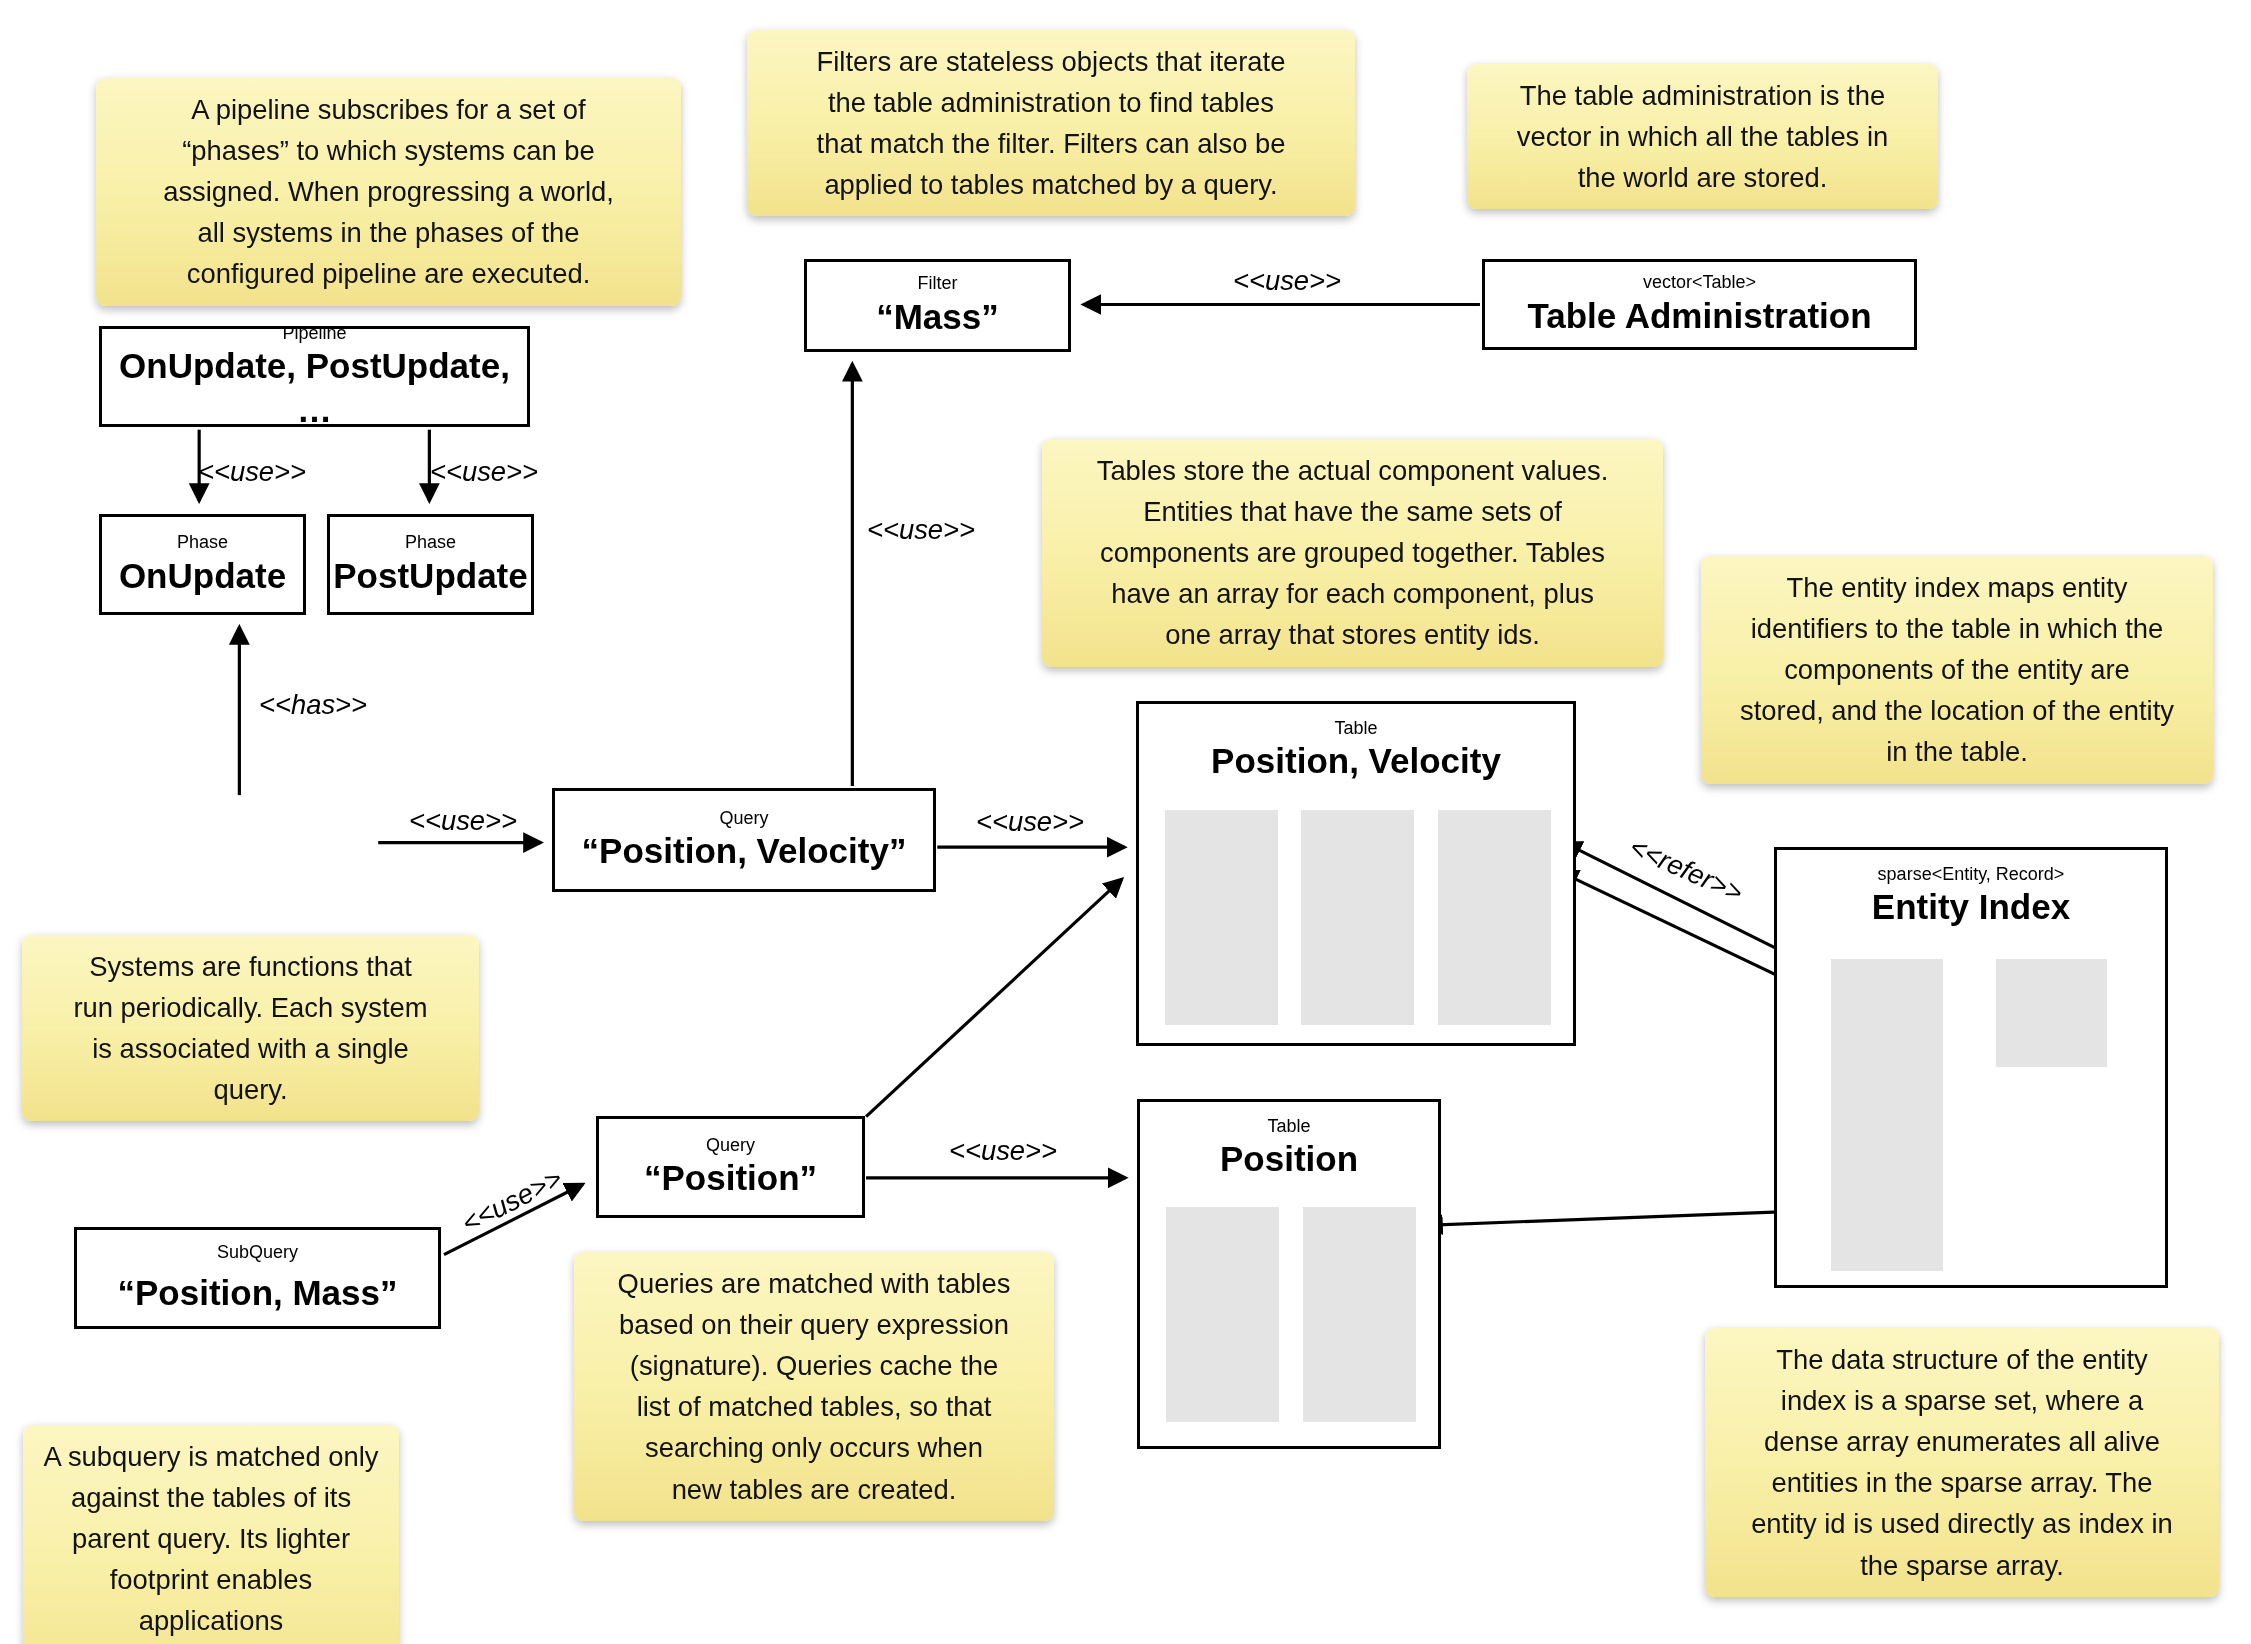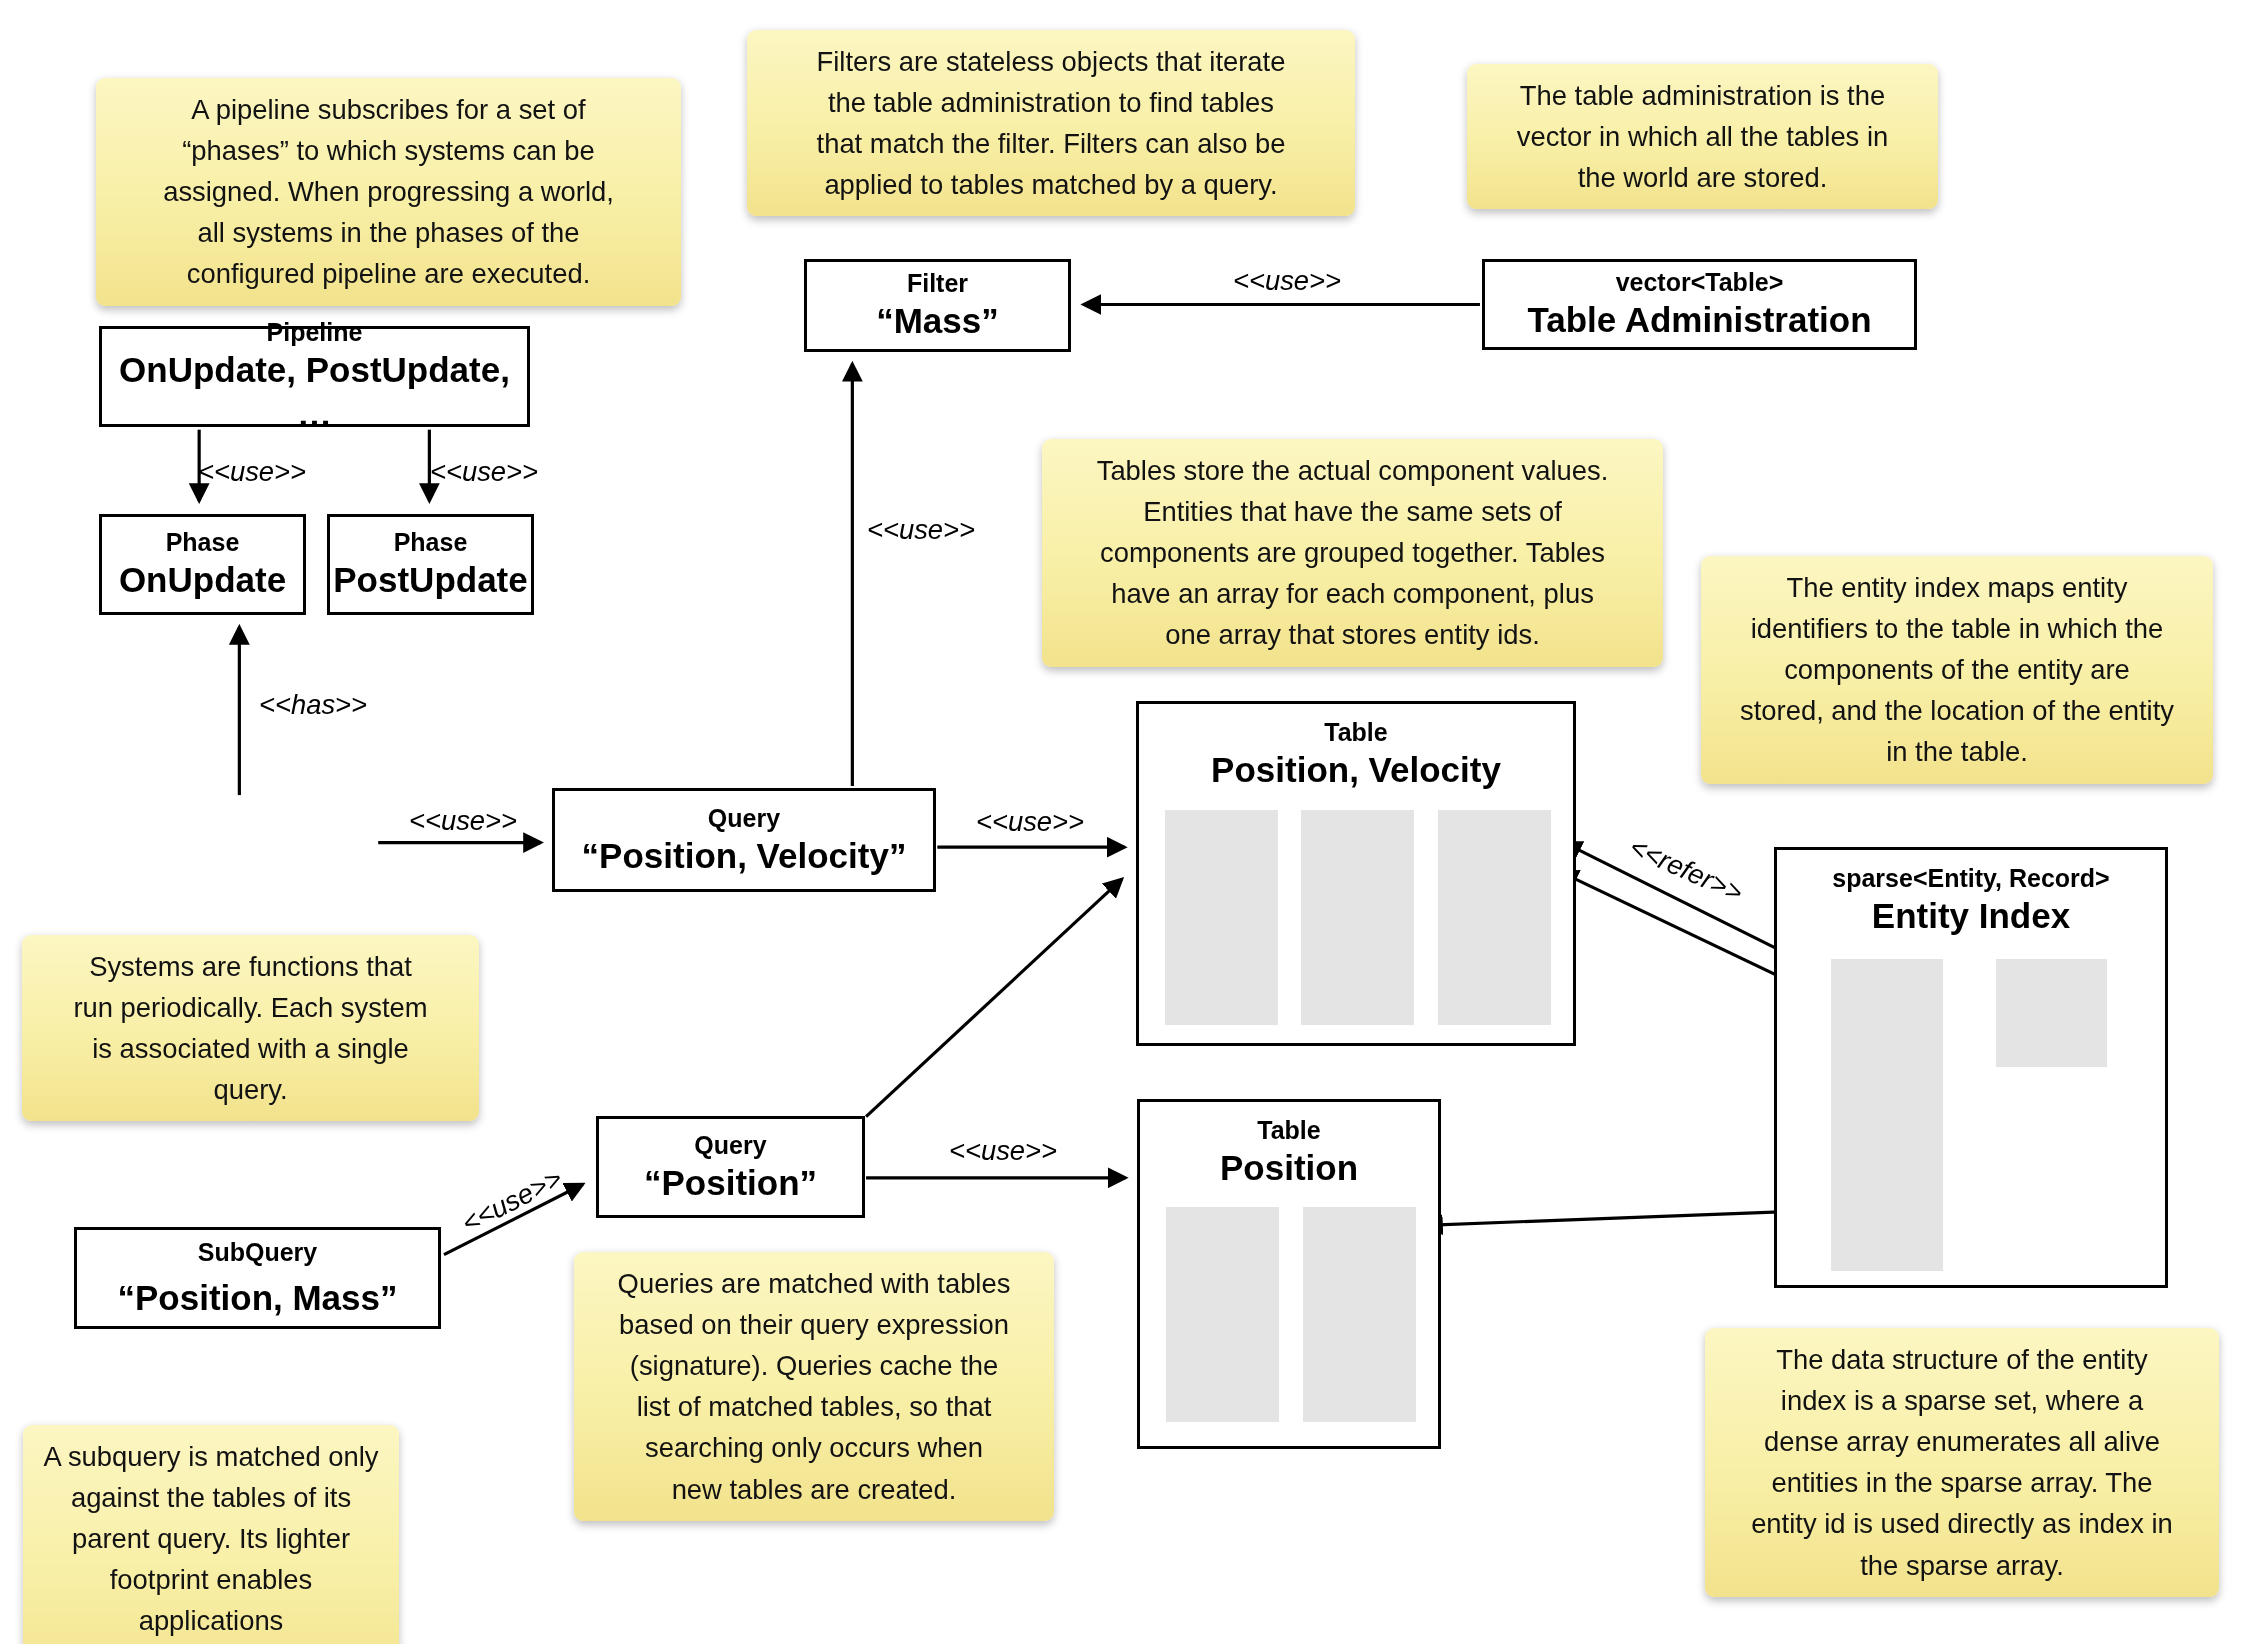--- a/index.html
+++ b/index.html
@@ -27,21 +27,21 @@
     background:#ffffff;
     border:3.7px solid #000;
     box-sizing:border-box;
     display:flex;
     flex-direction:column;
     align-items:center;
     justify-content:center;
     text-align:center;
   }
   .node.topalign{justify-content:flex-start;padding-top:12.8px;}
-  .node-title{font-size:25px;font-weight:bold;line-height:1.25;}
+  .node-title{font-size:18px;font-weight:normal;line-height:1.25;}
   .node-name{font-size:35px;font-weight:bold;line-height:1.25;}
 
   
   .bar{position:absolute;background:#e4e4e4;}
 
   
   .arrow-label{
     position:absolute;
     font-size:27.4px;
     font-style:italic;

